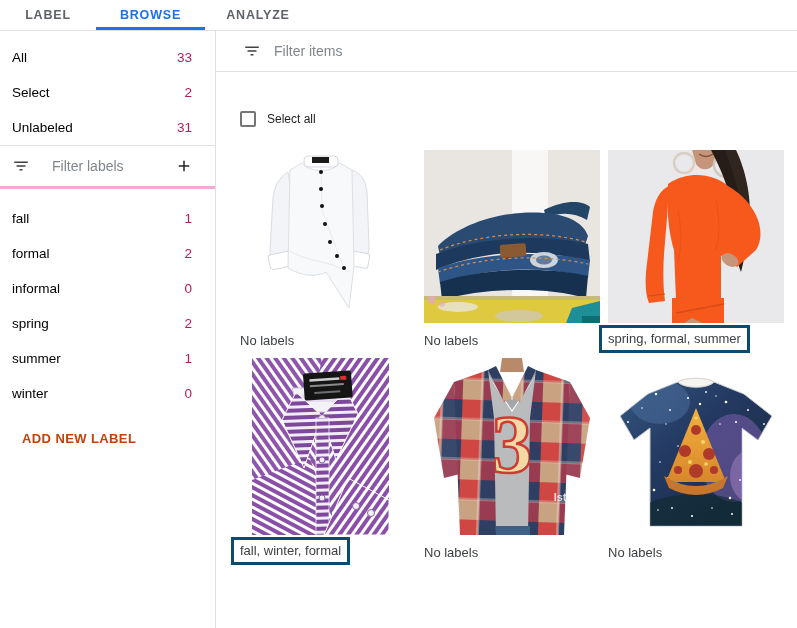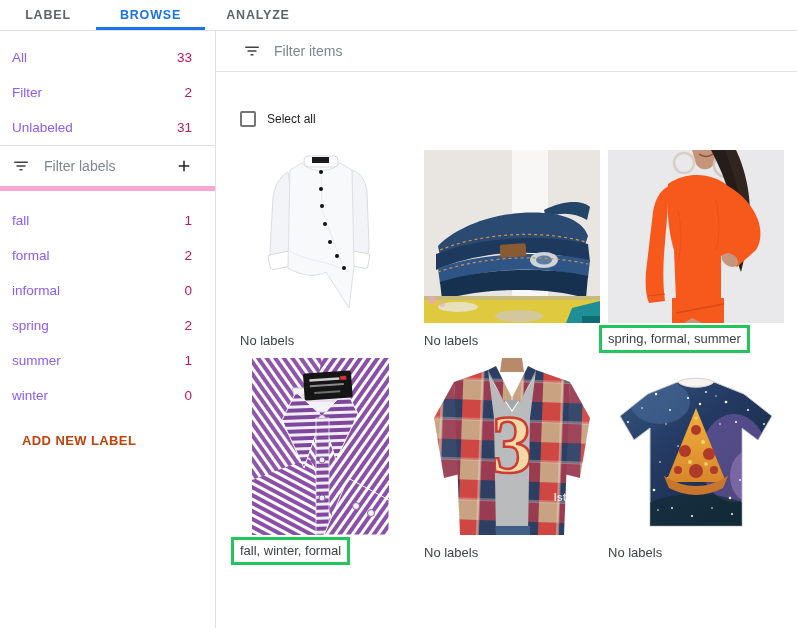--- a/index.html
+++ b/index.html
@@ -13,24 +13,24 @@
   .tab.t1{width:96px;}.tab.t2{width:109px;}.tab.t3{width:106px;}
   .tab.active{color:#1a73e8;border-bottom:3px solid #1a73e8;padding-top:3px;text-align:center;}
   
   .layout{display:flex;height:597px;}
   .sidebar{width:216px;min-width:216px;border-right:1px solid #e0e0e0;box-sizing:border-box;}
   .main{flex:1;min-width:0;}
   
   .counts-block{padding-top:9px;border-bottom:1px solid #e0e0e0;}
   .side-row{height:35px;display:flex;align-items:center;justify-content:space-between;
             padding:0 23px 0 12px;font-size:13.5px;cursor:pointer;}
-  .side-row .lbl{color:#8b5cf6;}
+  .side-row .lbl{color:#000000;}
   .side-row .cnt{color:#be185d;}
-  .filter-row{height:40px;border-bottom:5px solid #f9a8d4;display:flex;align-items:center;
-              padding:0 20px 0 12px;gap:12px;}
+  .filter-row{height:40px;border-bottom:3px solid #f9a8d4;display:flex;align-items:center;
+              padding:0 20px 0 12px;gap:20px;}
   .filter-input{border:none;outline:none;flex:1;min-width:0;font-size:14px;color:#202124;
                 font-family:"Liberation Sans",sans-serif;background:transparent;}
   .filter-input::placeholder{color:#80868b;}
   .plus-btn{width:22px;height:22px;display:flex;align-items:center;justify-content:center;cursor:pointer;}
   .labels-block{padding-top:12px;}
   .add-label-btn{margin-top:20px;padding-left:22px;font-size:13px;font-weight:bold;
                  color:#c2410c;letter-spacing:.4px;cursor:pointer;}
   
   .items-filter{height:40px;border-bottom:1px solid #e0e0e0;display:flex;align-items:center;
                 padding-left:27px;gap:11px;}
@@ -40,21 +40,21 @@
   .select-all .sa-label{font-size:12px;color:#202124;}
   .grid{margin-top:22px;display:grid;grid-template-columns:repeat(3,176px);
         column-gap:11px;row-gap:63px;width:550px;gap:8px;}
   .tile{cursor:pointer;}
   .tile-img{overflow:hidden;font-size:0;line-height:0;}
   .tile-img.r1{height:173px;}
   .tile-img.r2{height:177px;}
   .img-narrow{width:137px;margin-left:12px;}
   .caption{margin-top:9px;height:18px;position:relative;font-size:13px;color:#3c4043;}
   .cap-text{line-height:18px;}
-  .cap-box{position:absolute;top:-7px;left:-9px;border:3px solid #22c55e;background:#fff;
+  .cap-box{position:absolute;top:-7px;left:-9px;border:3px solid #0c4a6e;background:#fff;
            padding:3px 6px;white-space:nowrap;line-height:16px;}
   .icon18{width:18px;height:18px;}
 </style>
 </head>
 <body>
 
 <div class="app">
 
   <div class="tabbar">
     <div class="tab t1">LABEL</div>
@@ -64,21 +64,21 @@
 
   <div class="layout">
 
     <div class="sidebar">
       <div class="counts-block">
         <div class="side-row">
           <span class="lbl">All</span>
           <span class="cnt">33</span>
         </div>
         <div class="side-row">
-          <span class="lbl">Filter</span>
+          <span class="lbl">Select</span>
           <span class="cnt">2</span>
         </div>
         <div class="side-row">
           <span class="lbl">Unlabeled</span>
           <span class="cnt">31</span>
         </div>
       </div>
 
       <div class="filter-row">
         <svg class="icon18" viewBox="0 0 24 24">

